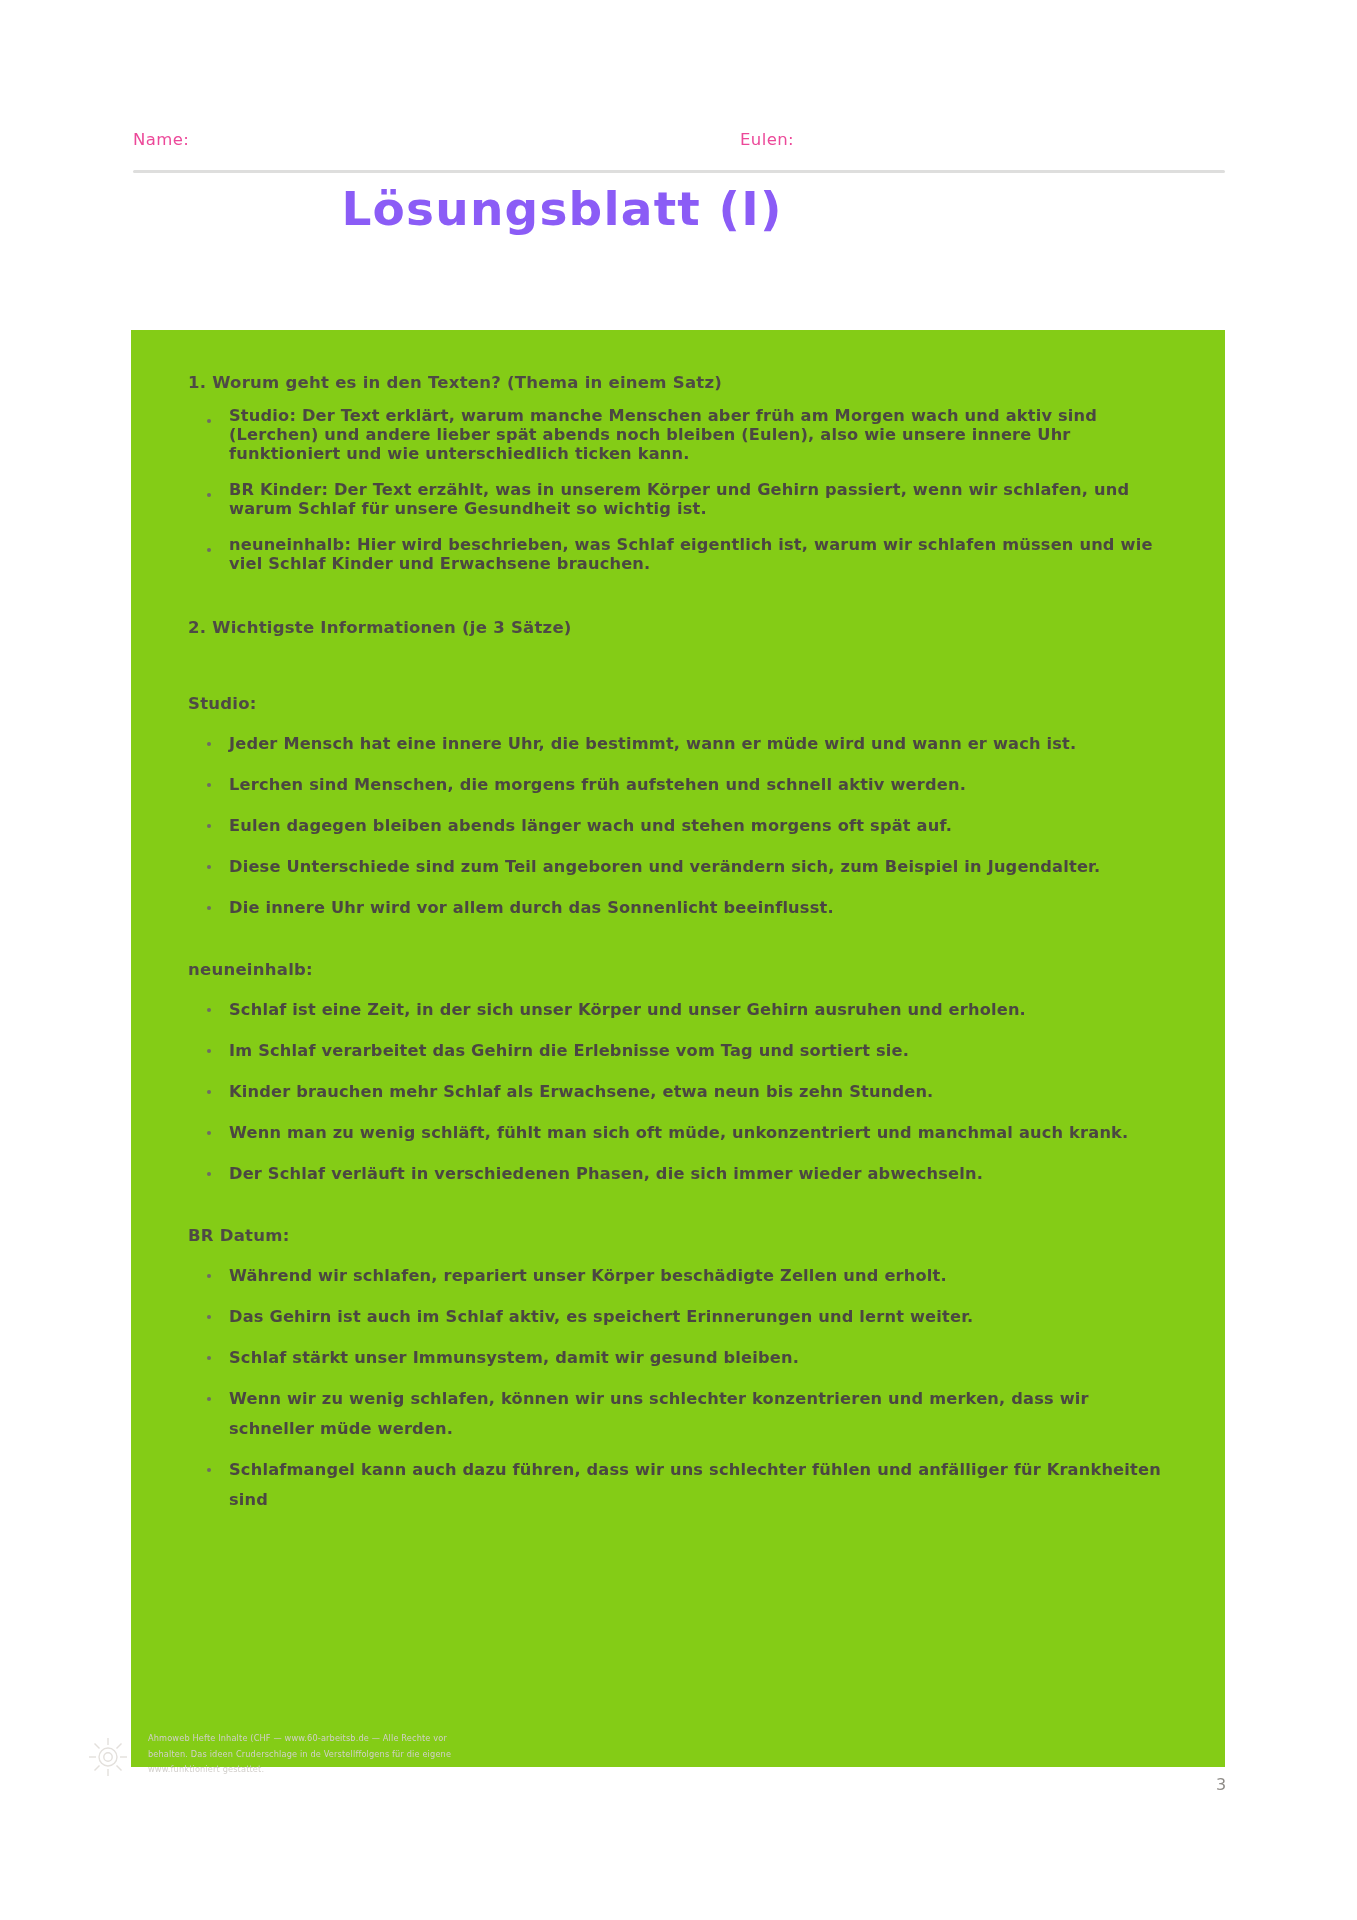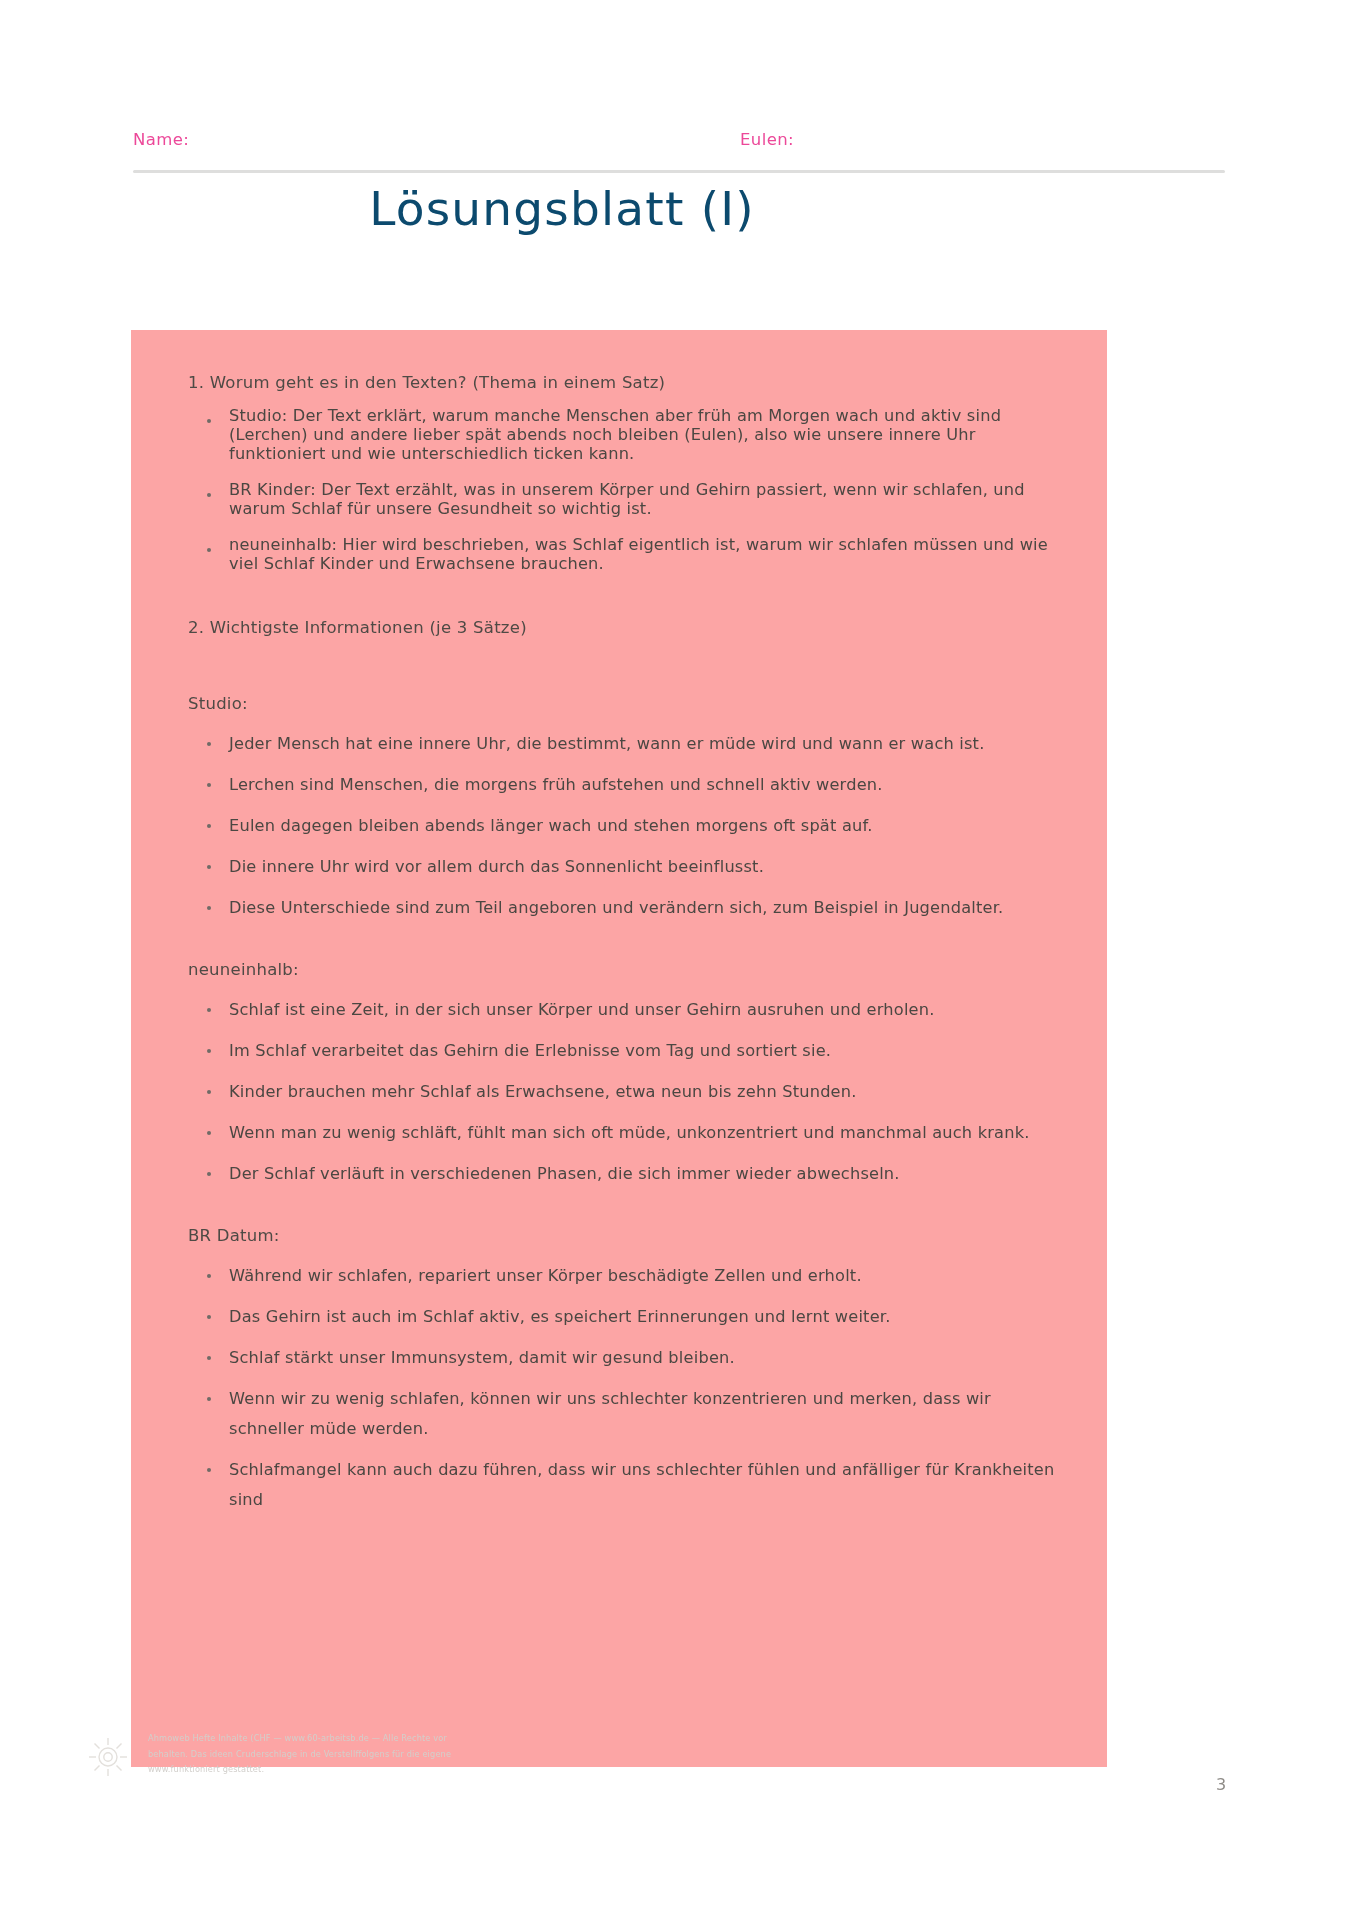--- a/index.html
+++ b/index.html
@@ -54,33 +54,34 @@
 
   
   .doc-title {
     position: absolute;
     left: 0;
     top: 178px;
     width: 1124px;
     text-align: center;
     font-size: 47px;
     line-height: 62px;
-    font-weight: 400;
-    color: #0c4a6e;
+    font-weight: 700;
+    color: #8b5cf6;
     letter-spacing: 1.2px;
   }
 
   
   .content-panel {
     position: absolute;
     left: 131px;
     top: 330px;
-    width: 976px;
+    width: 1094px;
     height: 1437px;
-    background: #fca5a5;
+    background: #84cc16;
+    font-weight: bold;
   }
 
   .panel-inner {
     position: absolute;
     left: 40px;
     top: 40px;
     right: 46px;
   }
 
   
@@ -203,22 +204,22 @@
         <div class="q-heading">2. Wichtigste Informationen (je 3 Sätze)</div>
 
         <div class="section-gap"></div>
 
         <div class="q-block tight">
           <div class="sub-heading">Studio:</div>
           <ul class="answers compact">
             <li>Jeder Mensch hat eine innere Uhr, die bestimmt, wann er müde wird und wann er wach ist.</li>
             <li>Lerchen sind Menschen, die morgens früh aufstehen und schnell aktiv werden.</li>
             <li>Eulen dagegen bleiben abends länger wach und stehen morgens oft spät auf.</li>
+            <li>Diese Unterschiede sind zum Teil angeboren und verändern sich, zum Beispiel in Jugendalter.</li>
             <li>Die innere Uhr wird vor allem durch das Sonnenlicht beeinflusst.</li>
-            <li>Diese Unterschiede sind zum Teil angeboren und verändern sich, zum Beispiel in Jugendalter.</li>
           </ul>
         </div>
 
         <div class="q-block tight">
           <div class="sub-heading">neuneinhalb:</div>
           <ul class="answers compact">
             <li>Schlaf ist eine Zeit, in der sich unser Körper und unser Gehirn ausruhen und erholen.</li>
             <li>Im Schlaf verarbeitet das Gehirn die Erlebnisse vom Tag und sortiert sie.</li>
             <li>Kinder brauchen mehr Schlaf als Erwachsene, etwa neun bis zehn Stunden.</li>
             <li>Wenn man zu wenig schläft, fühlt man sich oft müde, unkonzentriert und manchmal auch krank.</li>

